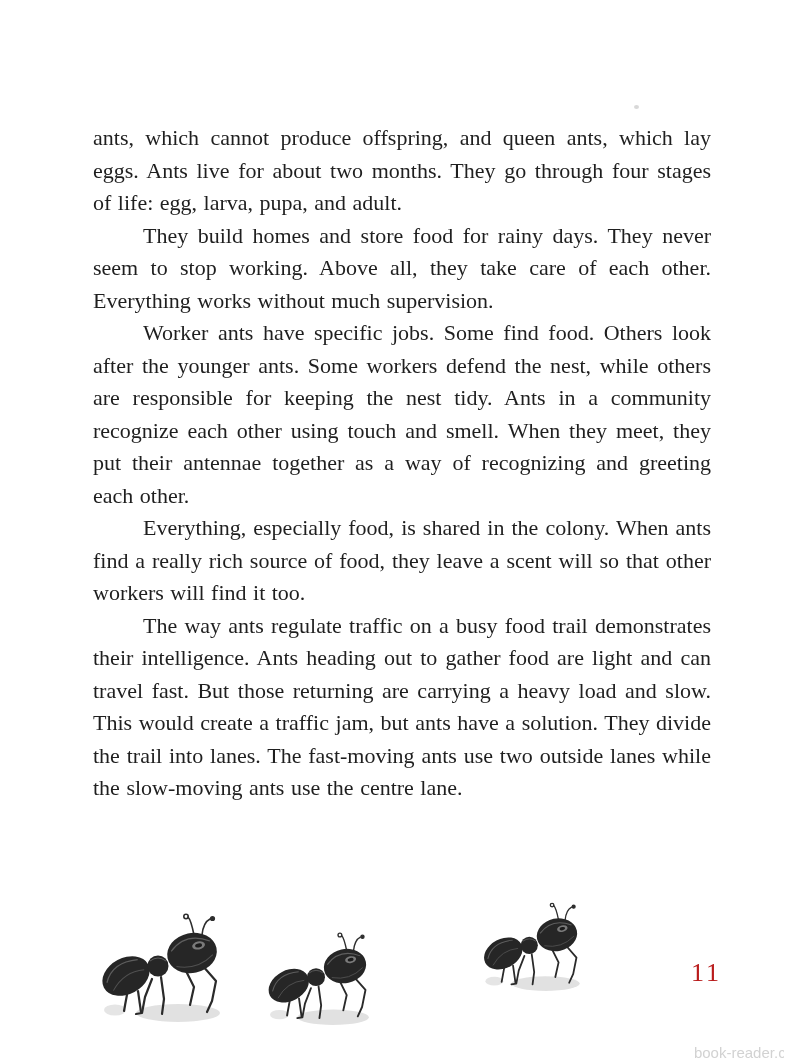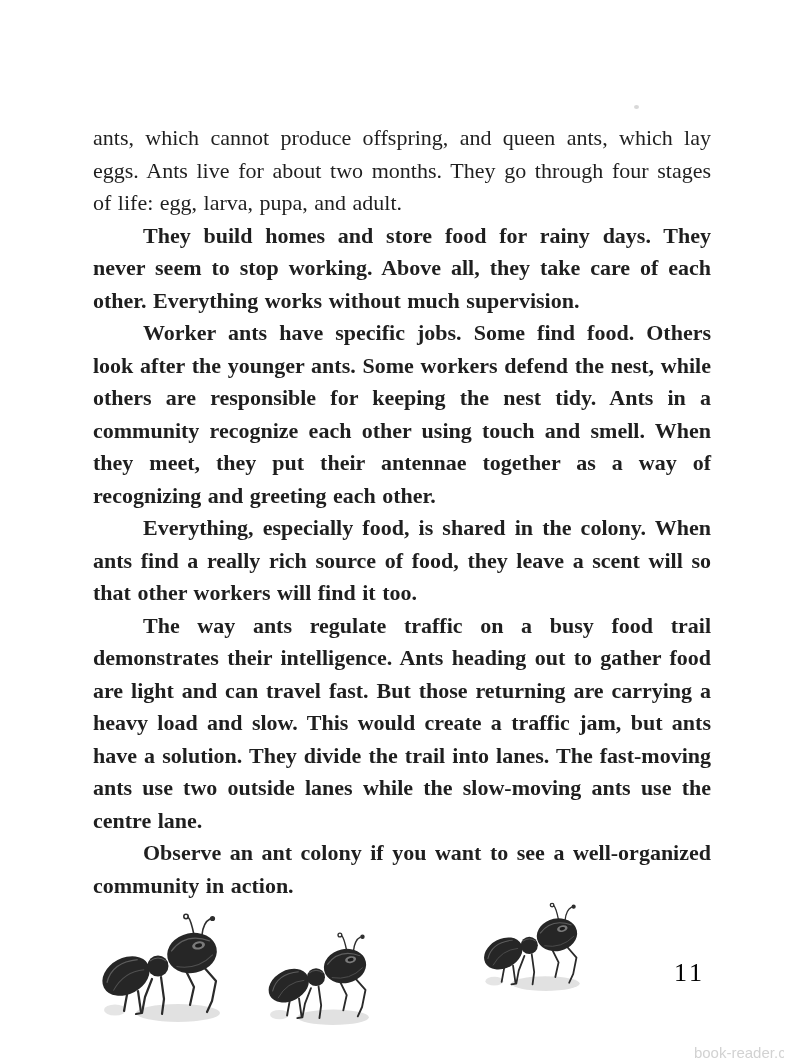--- a/index.html
+++ b/index.html
@@ -17,27 +17,27 @@
   .text-block {
     position: absolute;
     left: 93px; top: 122px; width: 618px;
     color: #1f1f1f;
     font-size: 22px;
     line-height: 32.5px;
     text-align: justify;
     word-spacing: 1px;
   }
   .para { margin: 0; }
-  .para.indent { text-indent: 50px; font-weight: bold; }
+  .para.indent { text-indent: 50px; }
   .page-number {
     position: absolute;
-    left: 674px; top: 958px;
+    left: 691px; top: 958px;
     font-size: 26px;
     letter-spacing: 3px;
-    color: #000000;
+    color: #b91c1c;
     font-family: "Liberation Serif", serif;
   }
   .watermark {
     position: absolute;
     right: -10px; bottom: 3px;
     color: #d2d2d2;
     font-family: "Liberation Sans", sans-serif;
     font-size: 15px;
     white-space: nowrap;
   }
@@ -60,21 +60,20 @@
 <div class="page">
 
   <div class="speck"></div>
 
   <div class="text-block">
     <p class="para">ants, which cannot produce offspring, and queen ants, which lay eggs. Ants live for about two months. They go through four stages of life: egg, larva, pupa, and adult.</p>
     <p class="para indent">They build homes and store food for rainy days. They never seem to stop working. Above all, they take care of each other. Everything works without much supervision.</p>
     <p class="para indent">Worker ants have specific jobs. Some find food. Others look after the younger ants. Some workers defend the nest, while others are responsible for keeping the nest tidy. Ants in a community recognize each other using touch and smell. When they meet, they put their antennae together as a way of recognizing and greeting each other.</p>
     <p class="para indent">Everything, especially food, is shared in the colony. When ants find a really rich source of food, they leave a scent will so that other workers will find it too.</p>
     <p class="para indent">The way ants regulate traffic on a busy food trail demonstrates their intelligence. Ants heading out to gather food are light and can travel fast. But those returning are carrying a heavy load and slow. This would create a traffic jam, but ants have a solution. They divide the trail into lanes. The fast-moving ants use two outside lanes while the slow-moving ants use the centre lane.</p>
-    <p class="para indent">Observe an ant colony if you want to see a well-organized community in action.</p>
   </div>
 
   <svg class="hidden-defs" aria-hidden="true">
     <defs>
       <g id="ant-shape">
 
         <ellipse cx="88" cy="100" rx="42" ry="9" fill="#bdbdbd" opacity="0.45"></ellipse>
         <ellipse cx="25" cy="97" rx="11" ry="5.5" fill="#bdbdbd" opacity="0.4"></ellipse>
 
         <g stroke="#2a2a2a" stroke-width="2.2" fill="none" stroke-linecap="round" stroke-linejoin="round">

